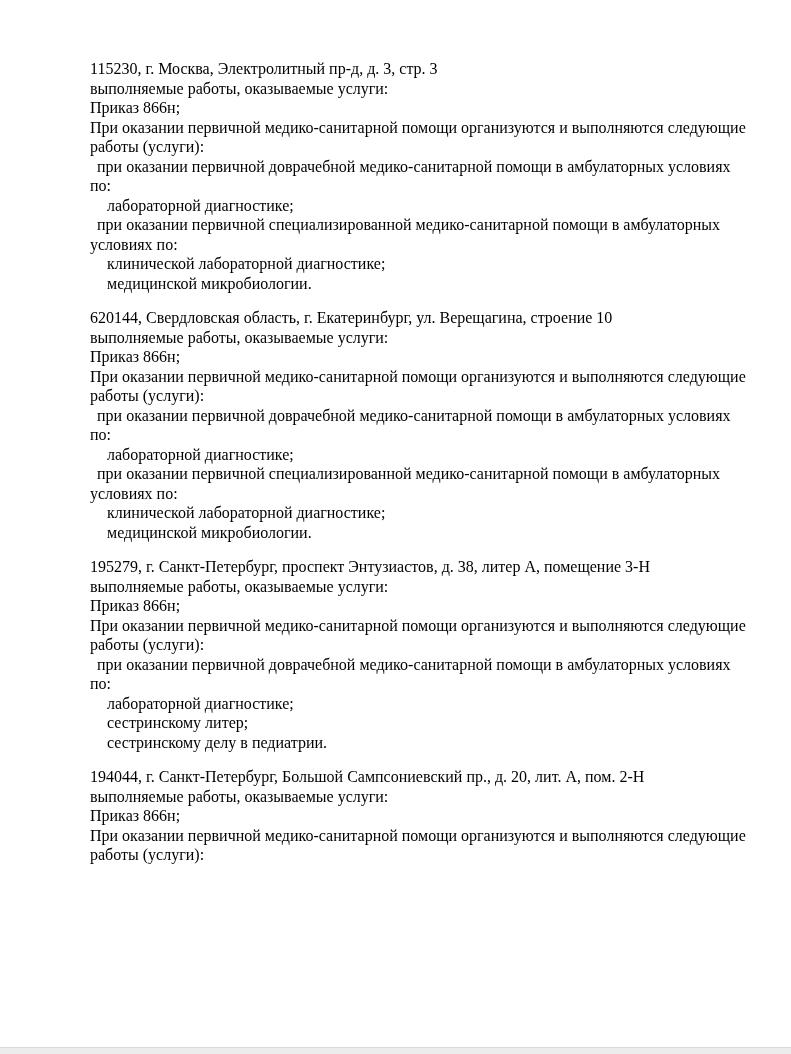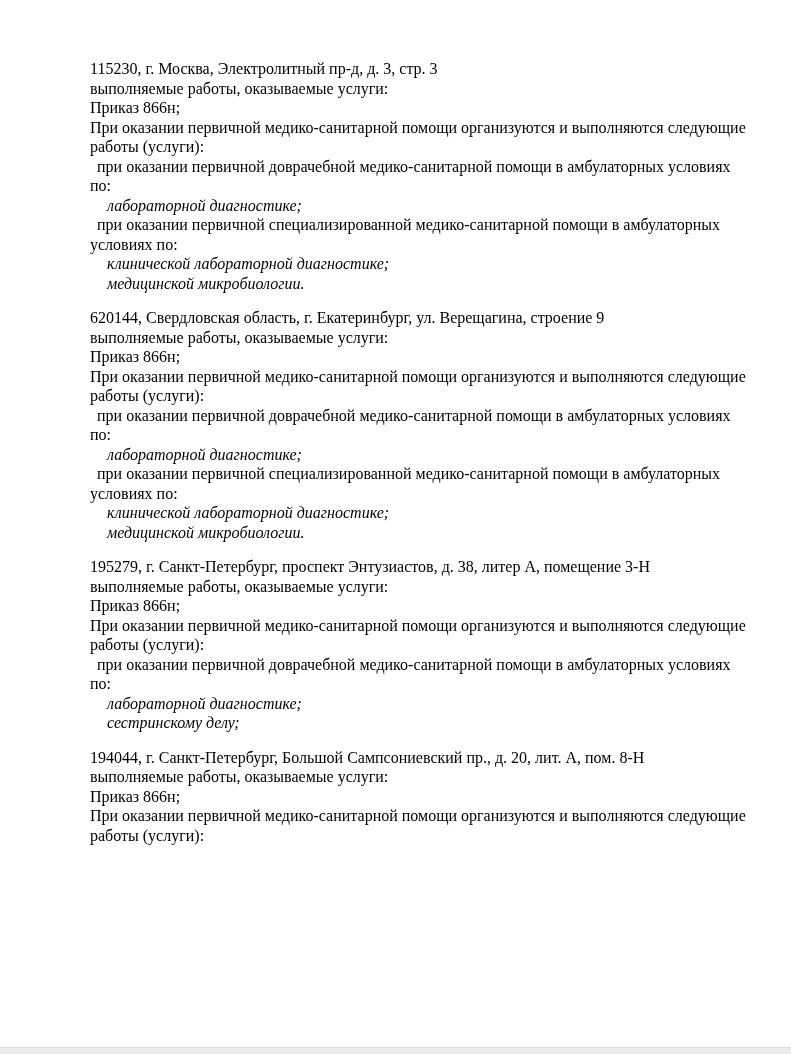--- a/index.html
+++ b/index.html
@@ -24,21 +24,21 @@
     color: #000000;
   }
   .block {
     margin-bottom: 15px;
   }
   .line {
     white-space: pre;
   }
   .indent-0 { padding-left: 0; }
   .indent-1 { padding-left: 7px; }
-  .indent-2 { padding-left: 17px; font-style: italic; }
+  .indent-2 { padding-left: 17px; }
   .footer-bar {
     position: absolute;
     left: 0;
     bottom: 0;
     width: 100%;
     height: 6px;
     background: #ececec;
     border-top: 1px solid #d9d9d9;
     box-sizing: content-box;
   }
@@ -55,21 +55,21 @@
       <div class="line indent-0">работы (услуги):</div>
       <div class="line indent-1">при оказании первичной доврачебной медико-санитарной помощи в амбулаторных условиях</div>
       <div class="line indent-0">по:</div>
       <div class="line indent-2">лабораторной диагностике;</div>
       <div class="line indent-1">при оказании первичной специализированной медико-санитарной помощи в амбулаторных</div>
       <div class="line indent-0">условиях по:</div>
       <div class="line indent-2">клинической лабораторной диагностике;</div>
       <div class="line indent-2">медицинской микробиологии.</div>
     </div>
     <div class="block">
-      <div class="line indent-0">620144, Свердловская область, г. Екатеринбург, ул. Верещагина, строение 9</div>
+      <div class="line indent-0">620144, Свердловская область, г. Екатеринбург, ул. Верещагина, строение 10</div>
       <div class="line indent-0">выполняемые работы, оказываемые услуги:</div>
       <div class="line indent-0">Приказ 866н;</div>
       <div class="line indent-0">При оказании первичной медико-санитарной помощи организуются и выполняются следующие</div>
       <div class="line indent-0">работы (услуги):</div>
       <div class="line indent-1">при оказании первичной доврачебной медико-санитарной помощи в амбулаторных условиях</div>
       <div class="line indent-0">по:</div>
       <div class="line indent-2">лабораторной диагностике;</div>
       <div class="line indent-1">при оказании первичной специализированной медико-санитарной помощи в амбулаторных</div>
       <div class="line indent-0">условиях по:</div>
       <div class="line indent-2">клинической лабораторной диагностике;</div>
@@ -77,23 +77,24 @@
     </div>
     <div class="block">
       <div class="line indent-0">195279, г. Санкт-Петербург, проспект Энтузиастов, д. 38, литер А, помещение 3-Н</div>
       <div class="line indent-0">выполняемые работы, оказываемые услуги:</div>
       <div class="line indent-0">Приказ 866н;</div>
       <div class="line indent-0">При оказании первичной медико-санитарной помощи организуются и выполняются следующие</div>
       <div class="line indent-0">работы (услуги):</div>
       <div class="line indent-1">при оказании первичной доврачебной медико-санитарной помощи в амбулаторных условиях</div>
       <div class="line indent-0">по:</div>
       <div class="line indent-2">лабораторной диагностике;</div>
-      <div class="line indent-2">сестринскому делу;</div>
+      <div class="line indent-2">сестринскому литер;</div>
+      <div class="line indent-2">сестринскому делу в педиатрии.</div>
     </div>
     <div class="block">
-      <div class="line indent-0">194044, г. Санкт-Петербург, Большой Сампсониевский пр., д. 20, лит. А, пом. 8-Н</div>
+      <div class="line indent-0">194044, г. Санкт-Петербург, Большой Сампсониевский пр., д. 20, лит. А, пом. 2-Н</div>
       <div class="line indent-0">выполняемые работы, оказываемые услуги:</div>
       <div class="line indent-0">Приказ 866н;</div>
       <div class="line indent-0">При оказании первичной медико-санитарной помощи организуются и выполняются следующие</div>
       <div class="line indent-0">работы (услуги):</div>
     </div>
   </div>
 <div class="footer-bar"></div>
 
 </body></html>

